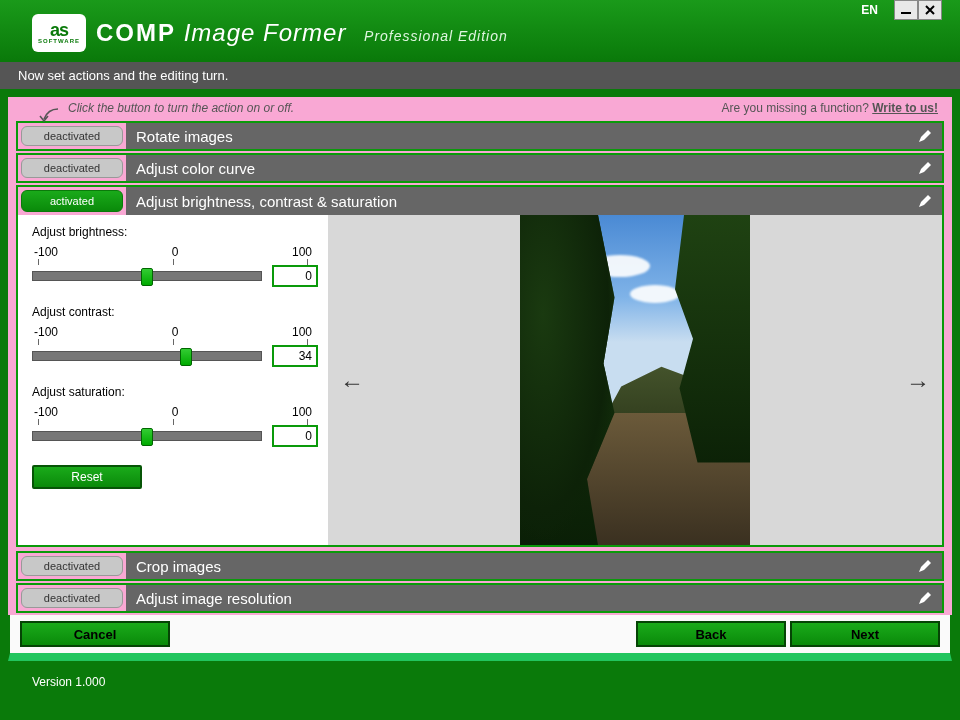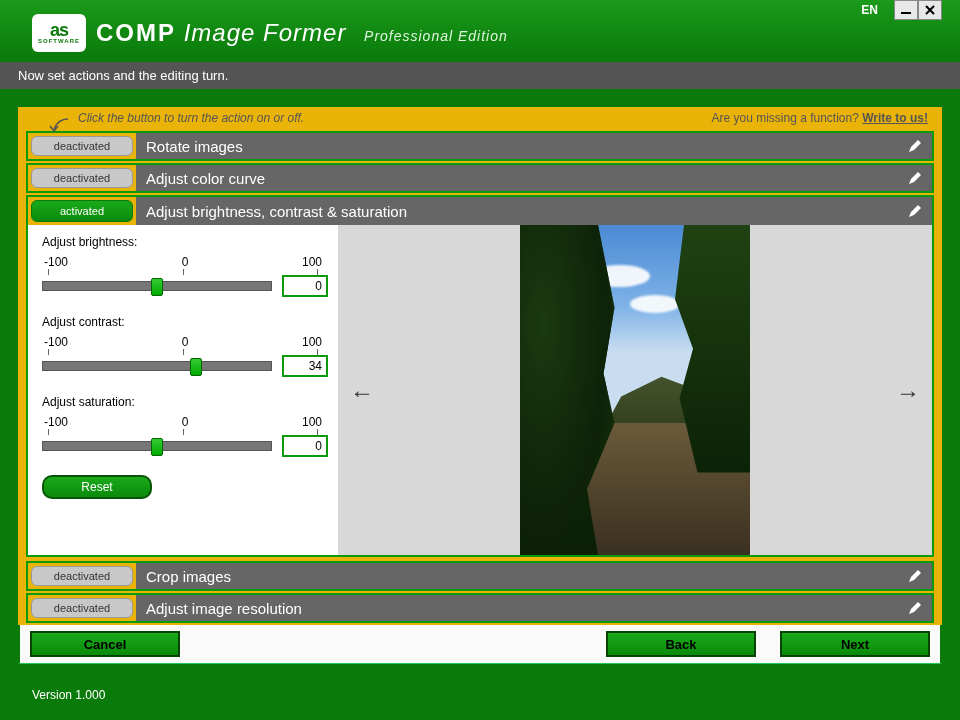--- a/index.html
+++ b/index.html
@@ -54,22 +54,22 @@
   .logo-edition { font-style: italic; font-size: 14px; margin-left: 10px; color: #dff5df; }
   
   .instr-bar {
     background: #555; color: #fff;
     padding: 6px 18px; font-size: 13px;
     border-top: 2px solid #0a7a0a;
     border-bottom: 2px solid #0a7a0a;
   }
   
   .main {
-    background: #eab308;
-    margin: 16px; padding: 0;
+    background: #f9a8d4;
+    margin: 6px; padding: 0;
     border-left: 2px solid #0a7a0a;
     border-right: 2px solid #0a7a0a;
   }
   .hint-row {
     display: flex; justify-content: space-between;
     padding: 4px 14px 4px 60px;
     font-size: 12px; color: #555;
   }
   .hint-left { font-style: italic; position: relative; }
   .hint-arrow {
@@ -141,21 +141,21 @@
     border: 2px solid #0a9a0a;
     text-align: right; padding: 2px 4px;
     font-size: 12px; background: #fff;
   }
   .reset-btn {
     width: 110px; height: 24px;
     background: linear-gradient(#1aaa1a,#0a8a0a);
     border: 2px solid #065506;
     color: #fff; font-size: 12px;
     display: flex; align-items: center; justify-content: center;
-    cursor: pointer; border-radius: 10px;
+    cursor: pointer; border-radius: 2px;
   }
   .panel-right {
     flex: 1; background: #d8d8d8;
     display: flex; align-items: center; justify-content: center;
     position: relative;
   }
   .nav-arrow {
     position: absolute; top: 50%; transform: translateY(-50%);
     font-size: 24px; color: #333; cursor: pointer;
     user-select: none;
@@ -167,31 +167,31 @@
     background: #4a7a3a;
     position: relative; overflow: hidden;
   }
   
   .footer {
     display: flex; justify-content: space-between;
     padding: 6px 10px;
     background: #fafafa;
     border-left: 2px solid #0a7a0a;
     border-right: 2px solid #0a7a0a;
-    border-bottom: 1px solid #22c55e;
+    border-bottom: 8px solid #22c55e;
   }
   .nav-btn {
     width: 150px; height: 26px;
     background: linear-gradient(#1aaa1a,#0a8a0a);
     border: 2px solid #054405;
     color: #000; font-weight: bold; font-size: 13px;
     display: flex; align-items: center; justify-content: center;
     cursor: pointer;
   }
-  .footer-right { display: flex; gap: 24px; }
+  .footer-right { display: flex; gap: 4px; }
   .version {
     color: #fff; font-size: 12px;
     padding: 8px 32px;
   }
   
   .sky { position:absolute; top:0; left:0; right:0; height:62%;
          background: linear-gradient(#4a8ad4 0%, #7fb3e8 40%, #c8ddf0 62%); }
   .cloud { position:absolute; background:#fff; border-radius:50%; opacity:0.9; filter: blur(1px);}
   .ground { position:absolute; bottom:0; left:0; right:0; height:40%;
             background: linear-gradient(#6b5a3a, #3a3020); }

